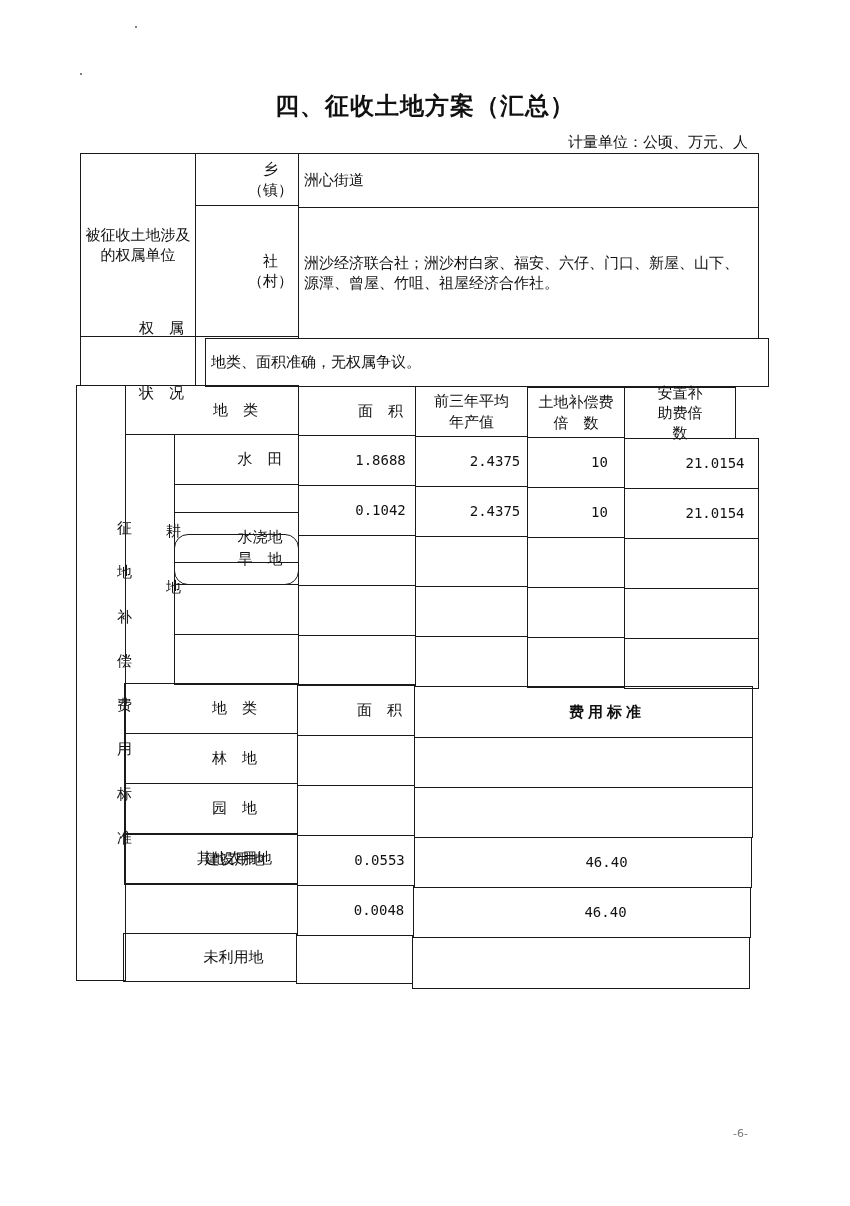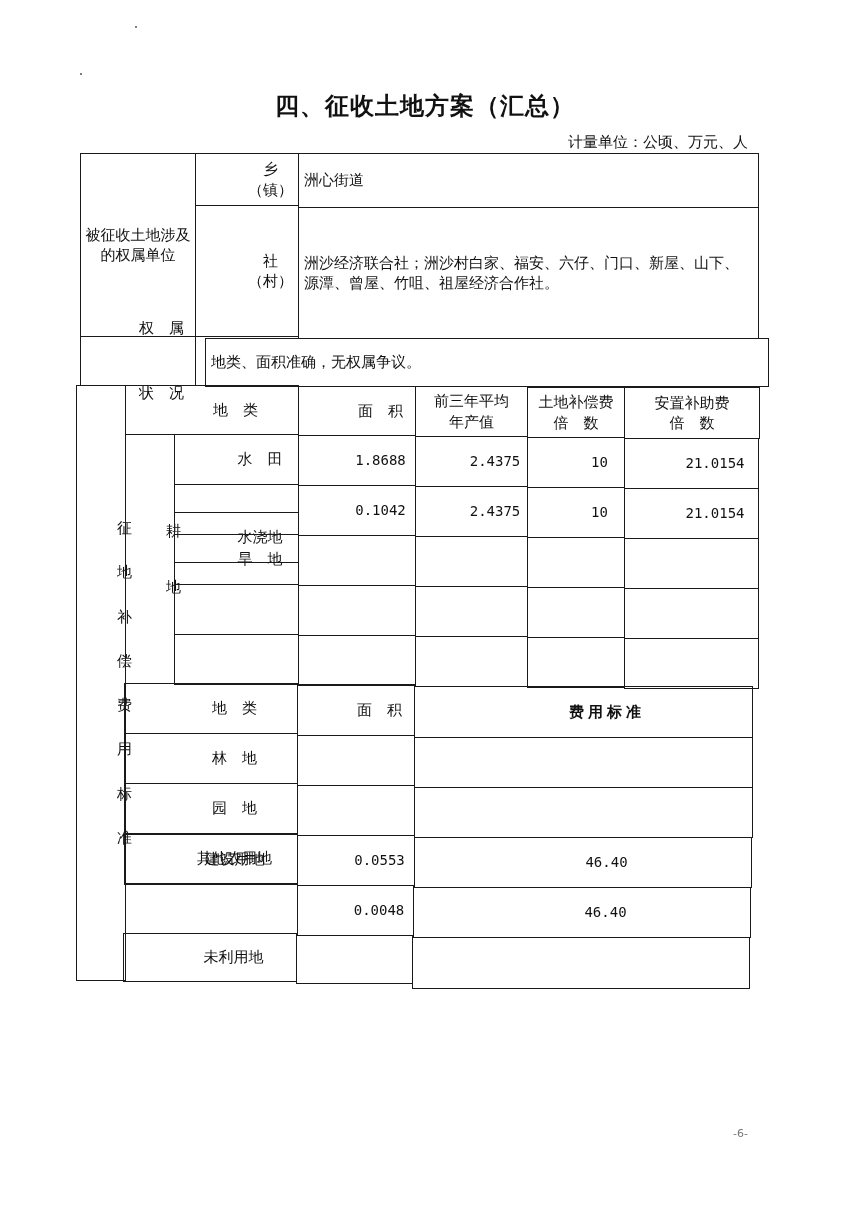--- a/index.html
+++ b/index.html
@@ -53,21 +53,21 @@
     <span>费</span>
     <span>用</span>
     <span>标</span>
     <span>准</span>
   </div>
 
   <div class="cell" style="left:125px;top:385px;width:174px;height:50px;">地　类</div>
   <div class="cell" style="left:298px;top:386px;width:118px;height:50px;">面　积</div>
   <div class="cell" style="left:415px;top:386px;width:113px;height:51px;padding:0 12px;">前三年平均年产值</div>
   <div class="cell" style="left:527px;top:387px;width:98px;height:51px;padding:0 5px;">土地补偿费倍　数</div>
-  <div class="cell" style="left:624px;top:387px;width:136px;height:52px;padding:1px 28px;font-family:Liberation Serif, serif;">安置补助费倍　数</div>
+  <div class="cell" style="left:624px;top:387px;width:112px;height:52px;padding:1px 28px;font-family:Liberation Serif, serif;">安置补助费倍　数</div>
 
   <div class="cell vert vgeng" style="left:125px;top:434px;width:50px;height:250px;">
     <span>耕</span>
     <span>地</span>
   </div>
 
   <div>
     <div class="cell" style="left:174px;top:434px;width:125px;height:51px;">水　田</div>
     <div class="cell num" style="left:298px;top:435px;width:118px;height:51px;">1.8688</div>
     <div class="cell num" style="left:415px;top:436px;width:113px;height:51px;">2.4375</div>
@@ -77,21 +77,21 @@
 
   <div>
     <div class="cell" style="left:174px;top:512px;width:125px;height:51px;">水浇地</div>
     <div class="cell num" style="left:298px;top:485px;width:118px;height:51px;">0.1042</div>
     <div class="cell num" style="left:415px;top:486px;width:113px;height:51px;">2.4375</div>
     <div class="cell num" style="left:527px;top:487px;width:98px;height:51px;">10</div>
     <div class="cell num" style="left:624px;top:488px;width:135px;height:51px;">21.0154</div>
   </div>
 
   <div>
-    <div class="cell" style="left:174px;top:534px;width:125px;height:51px;">旱　地</div>
+    <div class="cell" style="left:174px;top:534px;width:125px;height:51px;border-radius:14px;">旱　地</div>
     <div class="cell num" style="left:298px;top:535px;width:118px;height:51px;"></div>
     <div class="cell num" style="left:415px;top:536px;width:113px;height:51px;"></div>
     <div class="cell num" style="left:527px;top:537px;width:98px;height:51px;"></div>
     <div class="cell num" style="left:624px;top:538px;width:135px;height:51px;"></div>
   </div>
 
   <div>
     <div class="cell" style="left:174px;top:584px;width:125px;height:51px;"></div>
     <div class="cell num" style="left:298px;top:585px;width:118px;height:51px;"></div>
     <div class="cell num" style="left:415px;top:586px;width:113px;height:51px;"></div>

